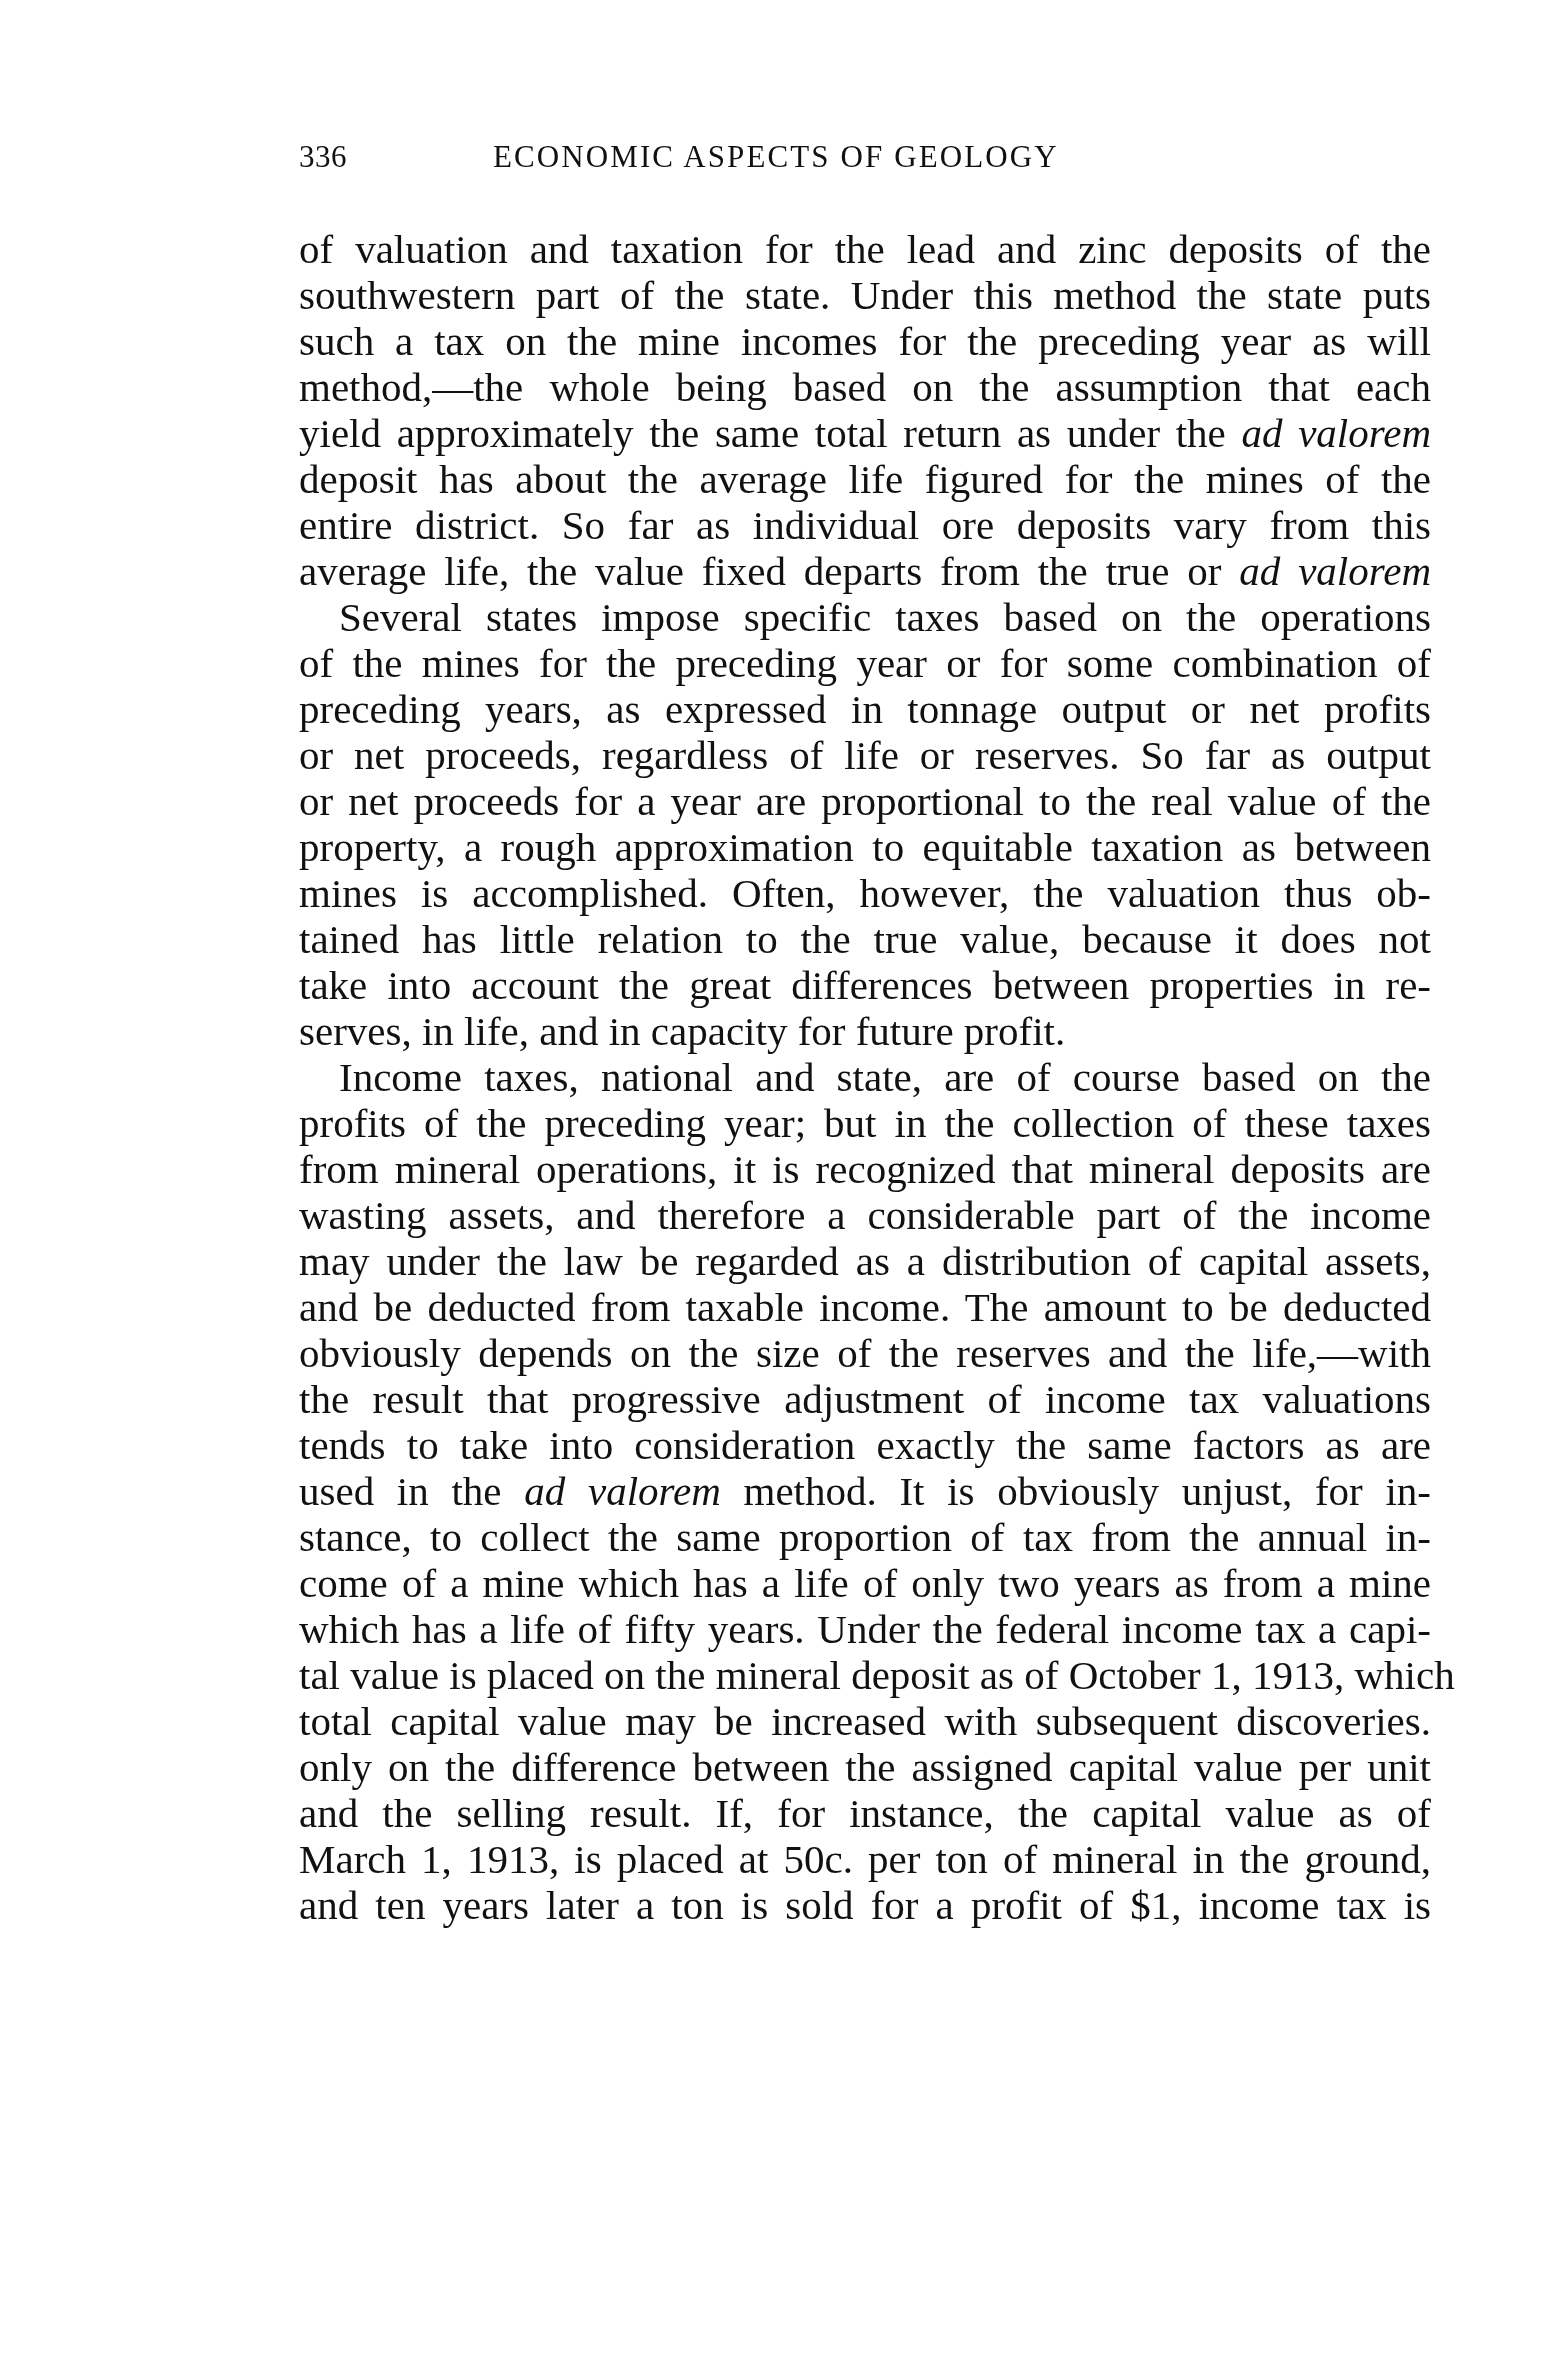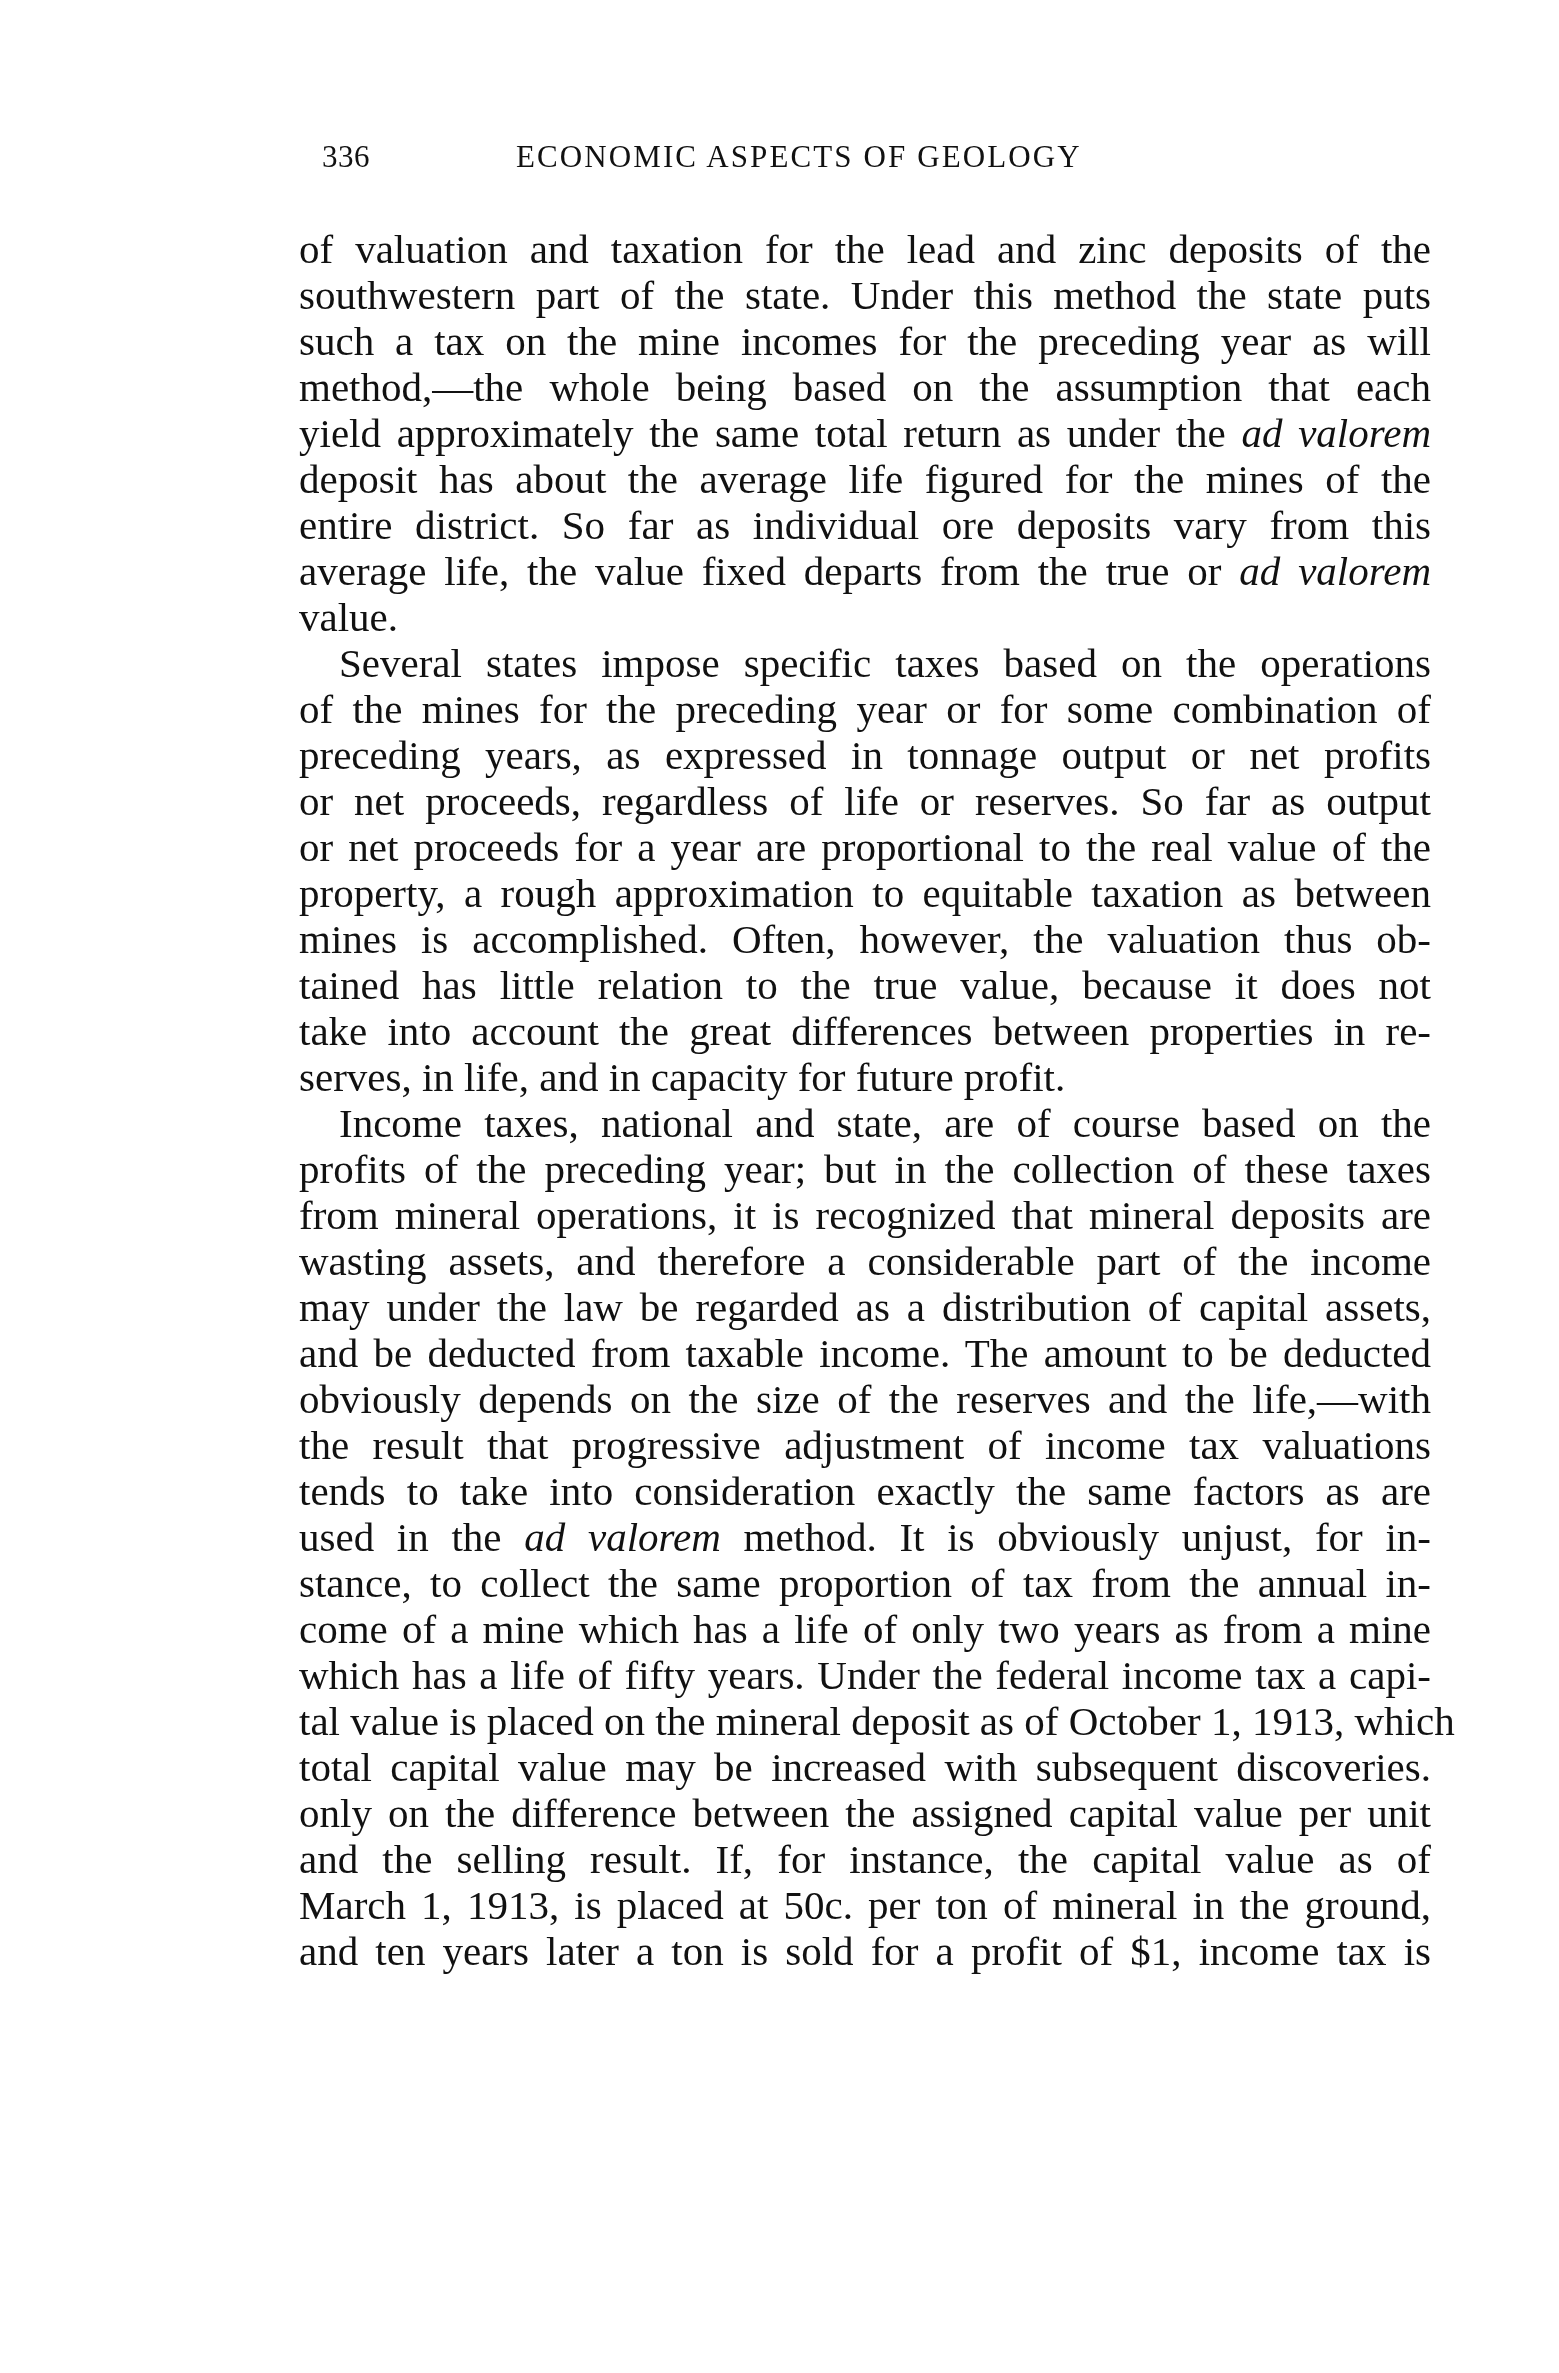--- a/index.html
+++ b/index.html
@@ -24,21 +24,20 @@
   }
   .running-head {
     position: absolute;
     left: 299px;
     top: 133px;
     width: 1132px;
     height: 48px;
     font-size: 31px;
     letter-spacing: 0.5px;
     line-height: 48px;
-    margin-left: 23px;
   }
   .page-number {
     position: absolute;
     left: 0;
     top: 0;
   }
   .running-title {
     position: absolute;
     left: 194px;
     top: 0;
@@ -83,21 +82,20 @@
   <div class="body-text" id="body-text">
       <div>
         <span class="line"><span>of valuation and taxation for the lead and zinc deposits of the</span></span>
         <span class="line"><span>southwestern part of the state. Under this method the state puts</span></span>
         <span class="line"><span>such a tax on the mine incomes for the preceding year as will</span></span>
         <span class="line"><span>method,—the whole being based on the assumption that each</span></span>
         <span class="line"><span>yield approximately the same total return as under the </span><span class="seg-italic">ad valorem</span></span>
         <span class="line"><span>deposit has about the average life figured for the mines of the</span></span>
         <span class="line"><span>entire district. So far as individual ore deposits vary from this</span></span>
         <span class="line"><span>average life, the value fixed departs from the true or </span><span class="seg-italic">ad valorem</span></span>
-        <span class="line last"><span>value.</span></span>
       </div>
       <div>
         <span class="line indent"><span>Several states impose specific taxes based on the operations</span></span>
         <span class="line"><span>of the mines for the preceding year or for some combination of</span></span>
         <span class="line"><span>preceding years, as expressed in tonnage output or net profits</span></span>
         <span class="line"><span>or net proceeds, regardless of life or reserves. So far as output</span></span>
         <span class="line"><span>or net proceeds for a year are proportional to the real value of the</span></span>
         <span class="line"><span>property, a rough approximation to equitable taxation as between</span></span>
         <span class="line"><span>mines is accomplished. Often, however, the valuation thus ob-</span></span>
         <span class="line"><span>tained has little relation to the true value, because it does not</span></span>

